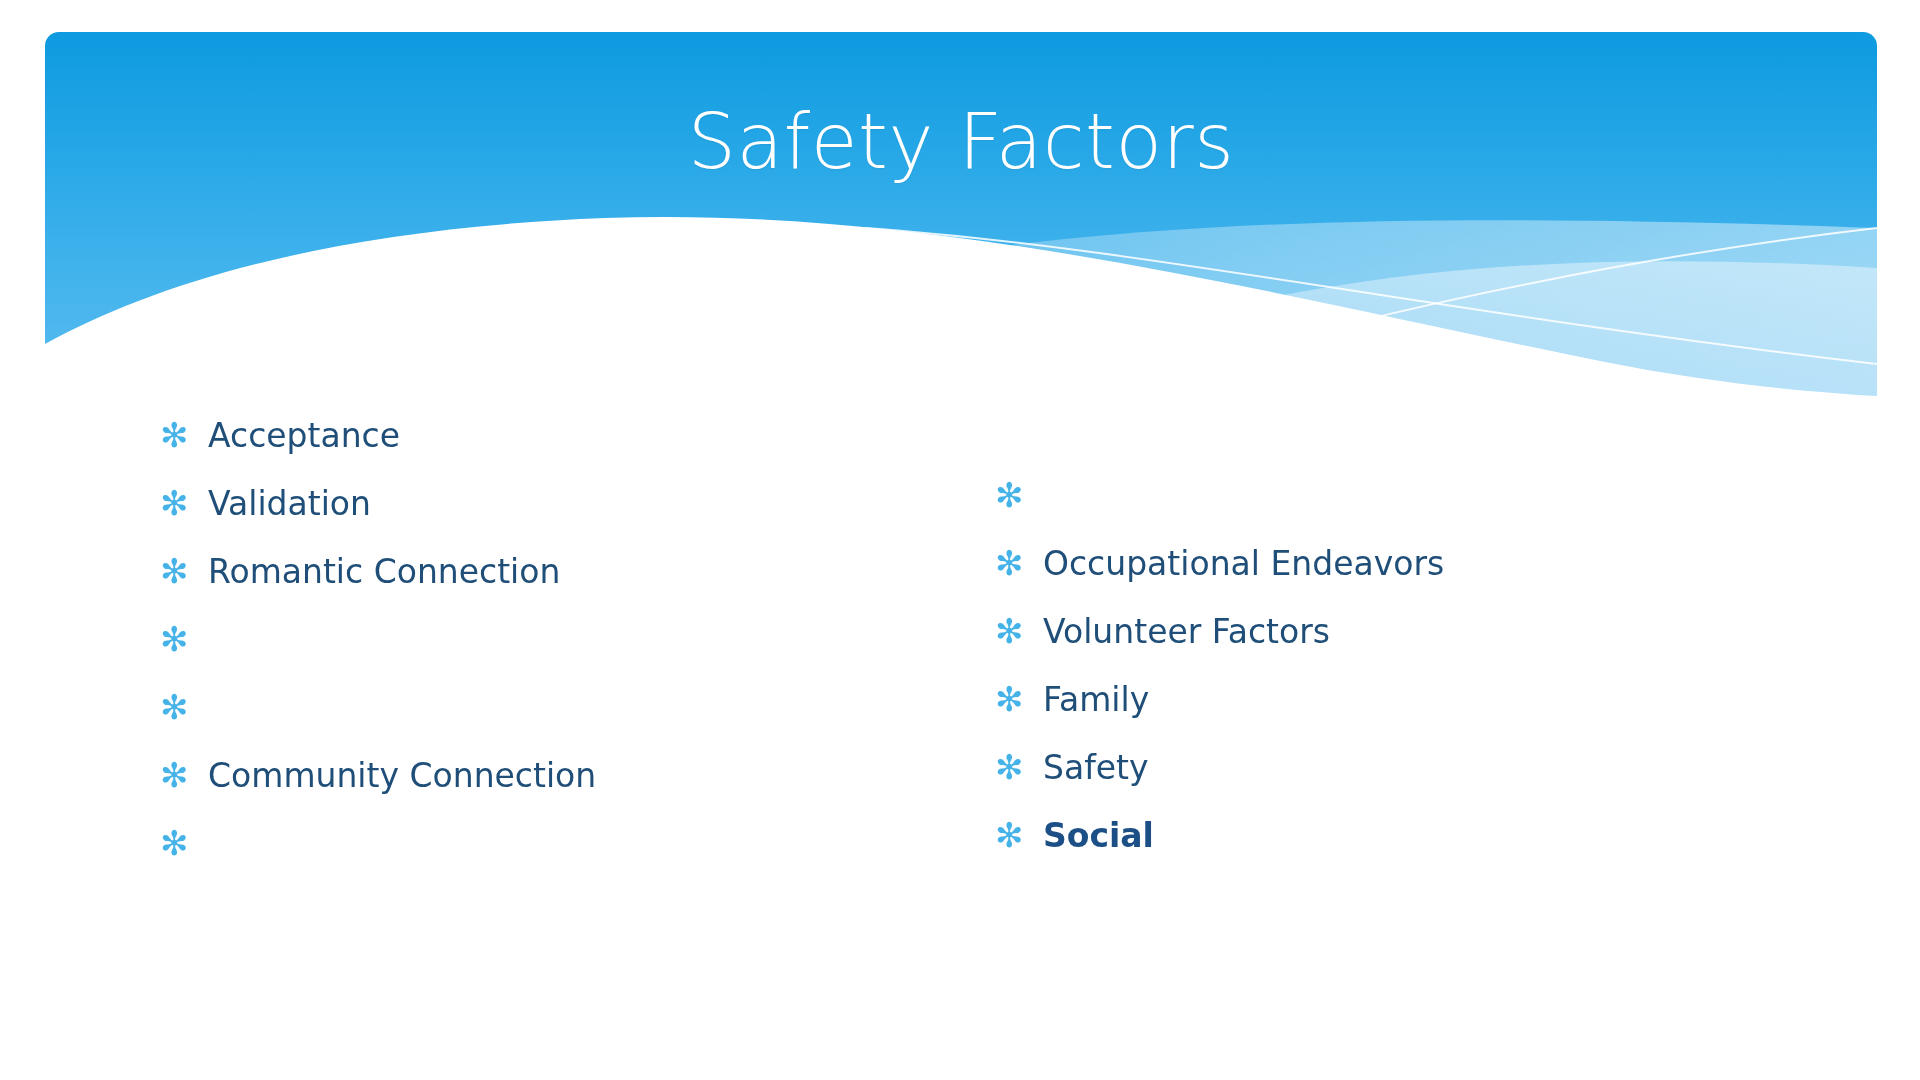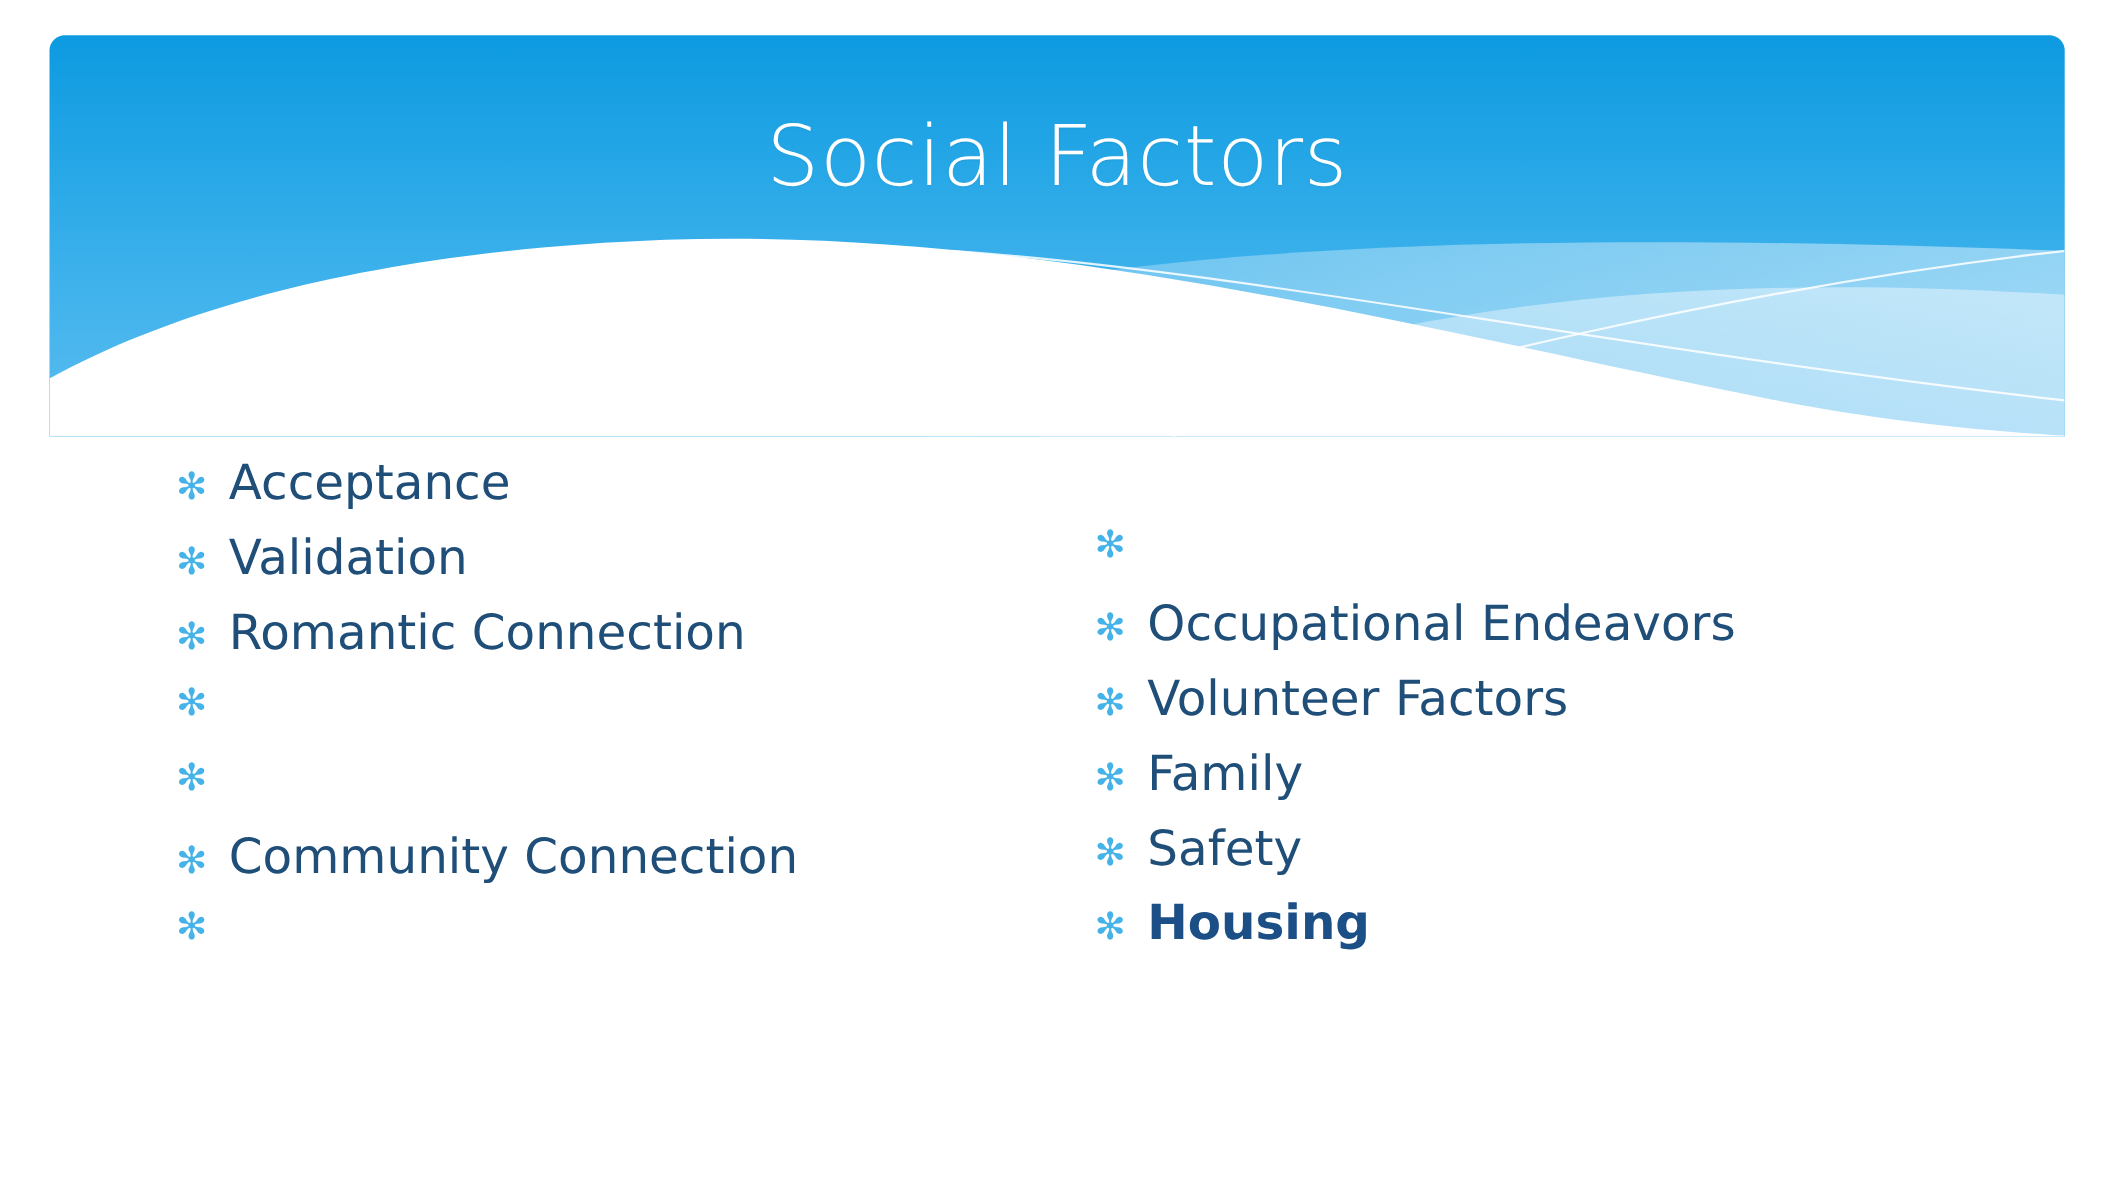--- a/index.html
+++ b/index.html
@@ -89,21 +89,21 @@
     width: 48px;
     color: #46b3e8;
     font-family: "DejaVu Sans", sans-serif;
     font-size: 34px;
     line-height: 1;
     font-weight: 400;
   }
   .bullet-text {
     color: #1f4e79;
     font-family: "DejaVu Sans", sans-serif;
-    font-size: 44px;
+    font-size: 33px;
     font-weight: 400;
     line-height: 1;
     white-space: nowrap;
     -webkit-font-smoothing: antialiased;
   }
   .bullet-text.is-bold {
     font-weight: 700;
     color: #1b4f86;
   }
 </style>
@@ -130,21 +130,21 @@
       <path d="M430,365 C760,196 1180,172 1832,196 L1832,365 Z" fill="url(#lightBand2)"></path>
 
       <path d="M900,365 C1180,250 1450,212 1832,236 L1832,365 Z" fill="url(#lightBand)"></path>
 
       <path d="M0,365 L0,312 C120,246 300,196 560,186 C900,174 1250,268 1560,330 C1660,350 1760,360 1832,364 L1832,365 Z" fill="#ffffff"></path>
 
       <path d="M820,196 C1100,216 1400,282 1832,332" fill="none" stroke="#ffffff" stroke-opacity="0.85" stroke-width="2"></path>
       <path d="M1020,365 C1260,300 1520,232 1832,196" fill="none" stroke="#ffffff" stroke-opacity="0.85" stroke-width="2"></path>
     </svg>
 
-    <div class="banner-title">Social Factors</div>
+    <div class="banner-title">Safety Factors</div>
   </div>
 
   <ul class="list list-left">
     <li class="bullet-row">
       <span class="bullet-mark">✻</span>
       <span class="bullet-text">Acceptance</span>
     </li>
     <li class="bullet-row">
       <span class="bullet-mark">✻</span>
       <span class="bullet-text">Validation</span>
@@ -183,17 +183,17 @@
     <li class="bullet-row">
       <span class="bullet-mark">✻</span>
       <span class="bullet-text">Family</span>
     </li>
     <li class="bullet-row">
       <span class="bullet-mark">✻</span>
       <span class="bullet-text">Safety</span>
     </li>
     <li class="bullet-row">
       <span class="bullet-mark">✻</span>
-      <span class="bullet-text is-bold">Housing</span>
+      <span class="bullet-text is-bold">Social</span>
     </li>
   </ul>
 
 </div>
 
 </body></html>

